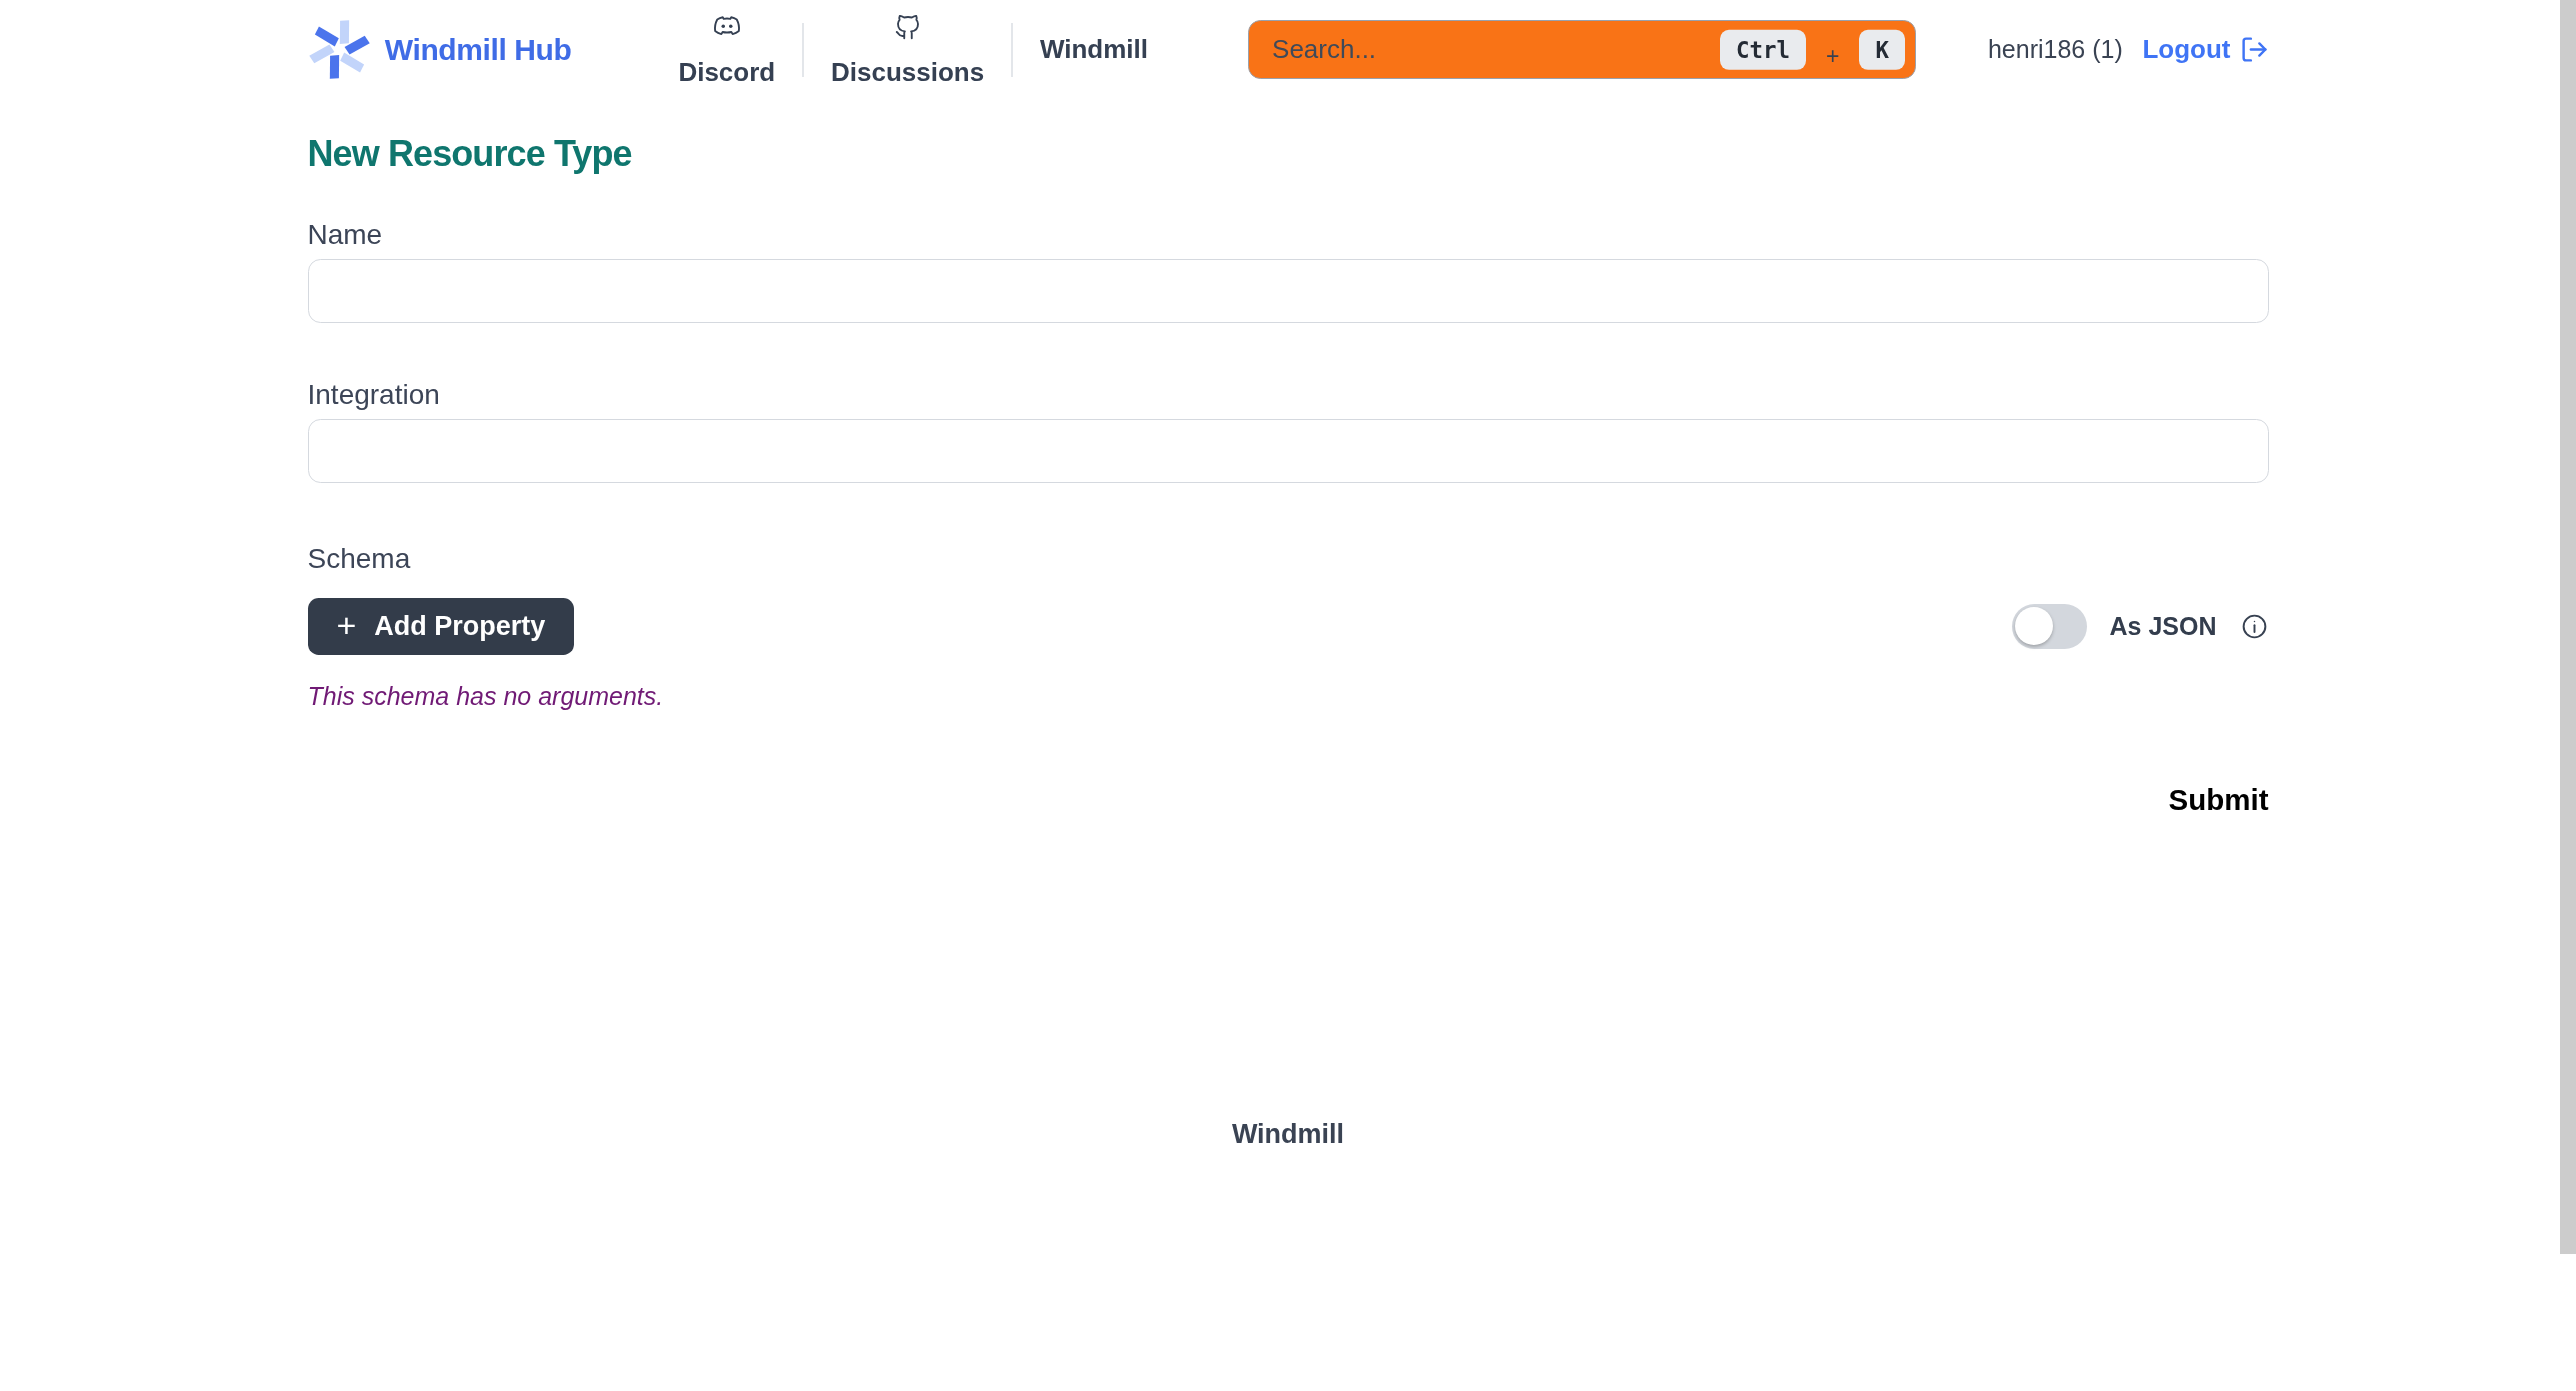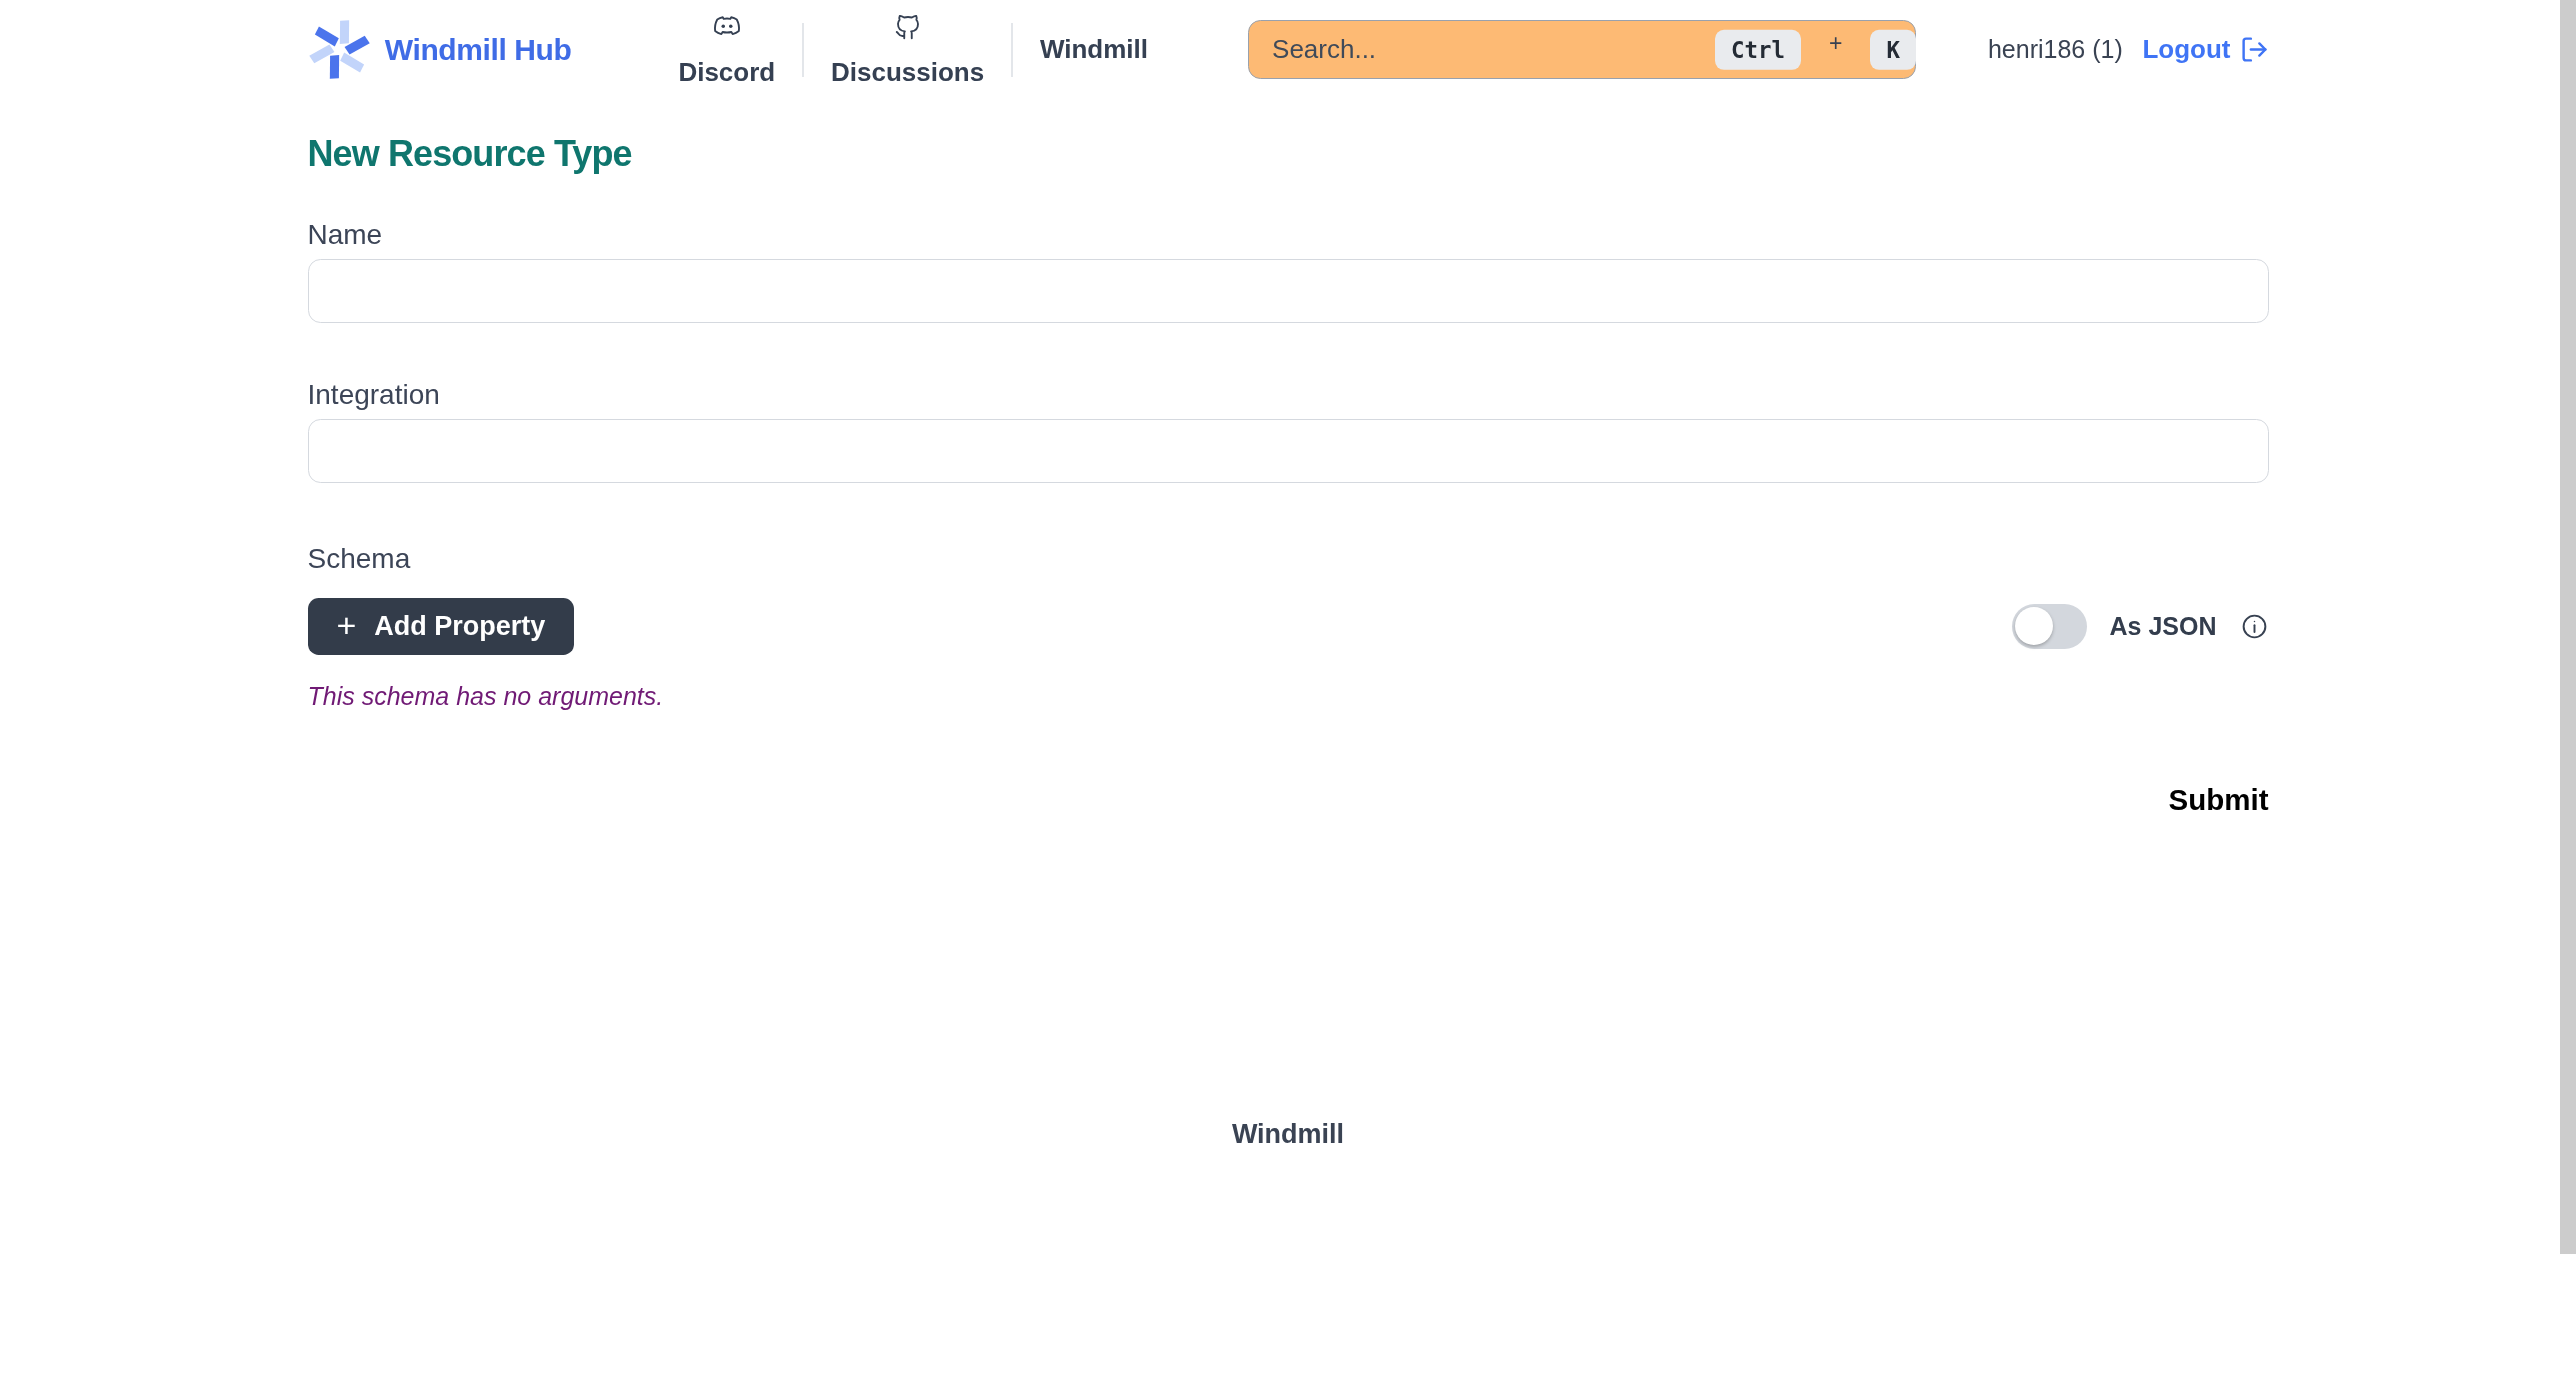--- a/index.html
+++ b/index.html
@@ -31,24 +31,24 @@
     font-size: 26px; font-weight: bold; color: #354052;
     text-decoration: none; cursor: pointer; white-space: nowrap; flex-direction: column;
   }
   .nav-sep { width: 1.8px; height: 54px; background: #e3e6ea; margin: 0 27px; }
 
   .search-box { flex: 1; margin-left: 100px; margin-right: 72px; position: relative; }
   .search-input {
     width: 100%; height: 59px;
     border: 1.8px solid #99a1ad; border-radius: 12.5px;
     font-size: 26px; font-family: "Liberation Sans", sans-serif;
-    color: #1f2937; padding: 0 117px 0 23px; outline: none; background: #fdba74;
+    color: #1f2937; padding: 0 117px 0 23px; outline: none; background: #f97316;
   }
   .search-input::placeholder { color: #3f4a59; opacity: 1; }
-  .kbd-group { position: absolute; right: 0; top: 50%; transform: translateY(-50%); display: flex; align-items: flex-start; gap: 28px; }
+  .kbd-group { position: absolute; right: 11px; top: 50%; transform: translateY(-50%); display: flex; align-items: flex-end; gap: 20px; }
   .kbd {
     background: #e9ebee; border-radius: 9px; padding: 7.2px 16px;
     font-family: "DejaVu Sans Mono", "Liberation Mono", monospace;
     font-size: 22.4px; font-weight: bold; color: #242b35;
   }
   .kbd-plus { font-size: 23px; color: #374151; }
 
   .user-area { display: flex; align-items: center; gap: 19.7px; white-space: nowrap; }
   .user-name { font-size: 25px; color: #3a4353; }
   .logout-link { display: flex; align-items: center; gap: 9px; font-size: 26px; font-weight: bold; color: #3f74f5; text-decoration: none; cursor: pointer; }

